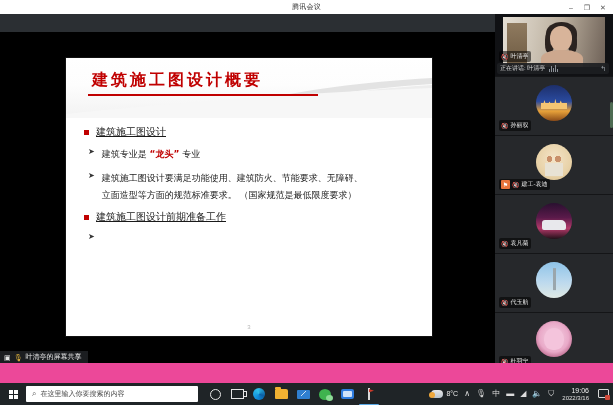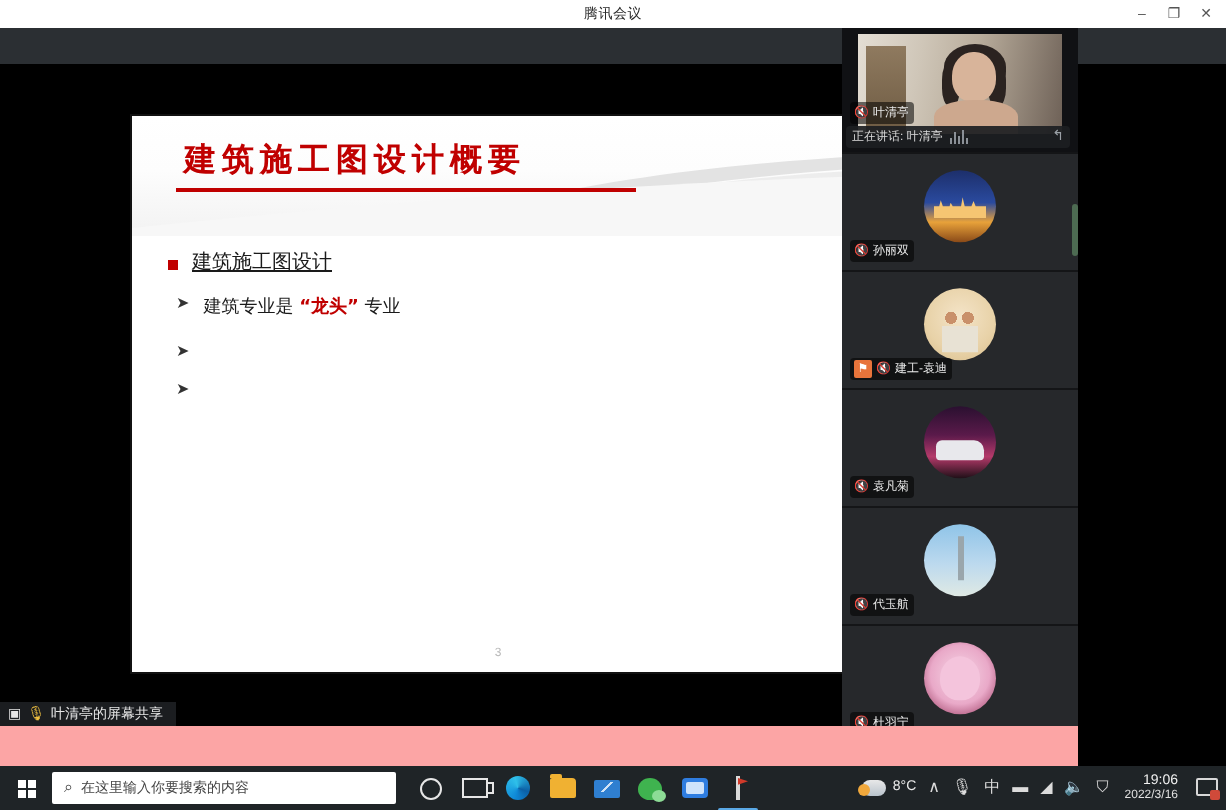--- a/index.html
+++ b/index.html
@@ -9,23 +9,23 @@
   }
   body {
     width: 613px;
     height: 405px;
     overflow: hidden;
     font-family: "Liberation Sans", "DejaVu Sans", sans-serif;
     -webkit-font-smoothing: antialiased;
   }
   #app {
     position: relative;
-    width: 539px;
+    width: 613px;
     height: 405px;
-    background: #fca5a5;
+    background: #ec4899;
   }
 
   
   .titlebar {
     position: absolute;
     left: 0; top: 0;
     width: 613px; height: 14px;
     background: #ffffff;
     border-bottom: 1px solid #e2e2e2;
     display: flex;
@@ -577,22 +577,27 @@
           <span class="txt">建筑施工图设计</span>
         </div>
 
         <div class="bullet-l2">
           <span class="arw">➤</span>
           <span class="txt"><span>建筑专业是</span> <span class="hl-red">“龙头”</span> <span>专业</span></span>
         </div>
 
         <div class="bullet-l2">
           <span class="arw">➤</span>
-        </div>
-
+          <span class="txt"><span>建筑施工图设计要满足功能使用、建筑防火、节能要求、无障碍、</span><br><span>立面造型等方面的规范标准要求。 （国家规范是最低限度要求）</span></span>
+        </div>
+
+        <div class="bullet-l1">
+          <span class="sq"></span>
+          <span class="txt">建筑施工图设计前期准备工作</span>
+        </div>
 
         <div class="bullet-l2">
           <span class="arw">➤</span>
         </div>
 
       </div>
 
       <div class="slide-pagenum">3</div>
     </div>
 

